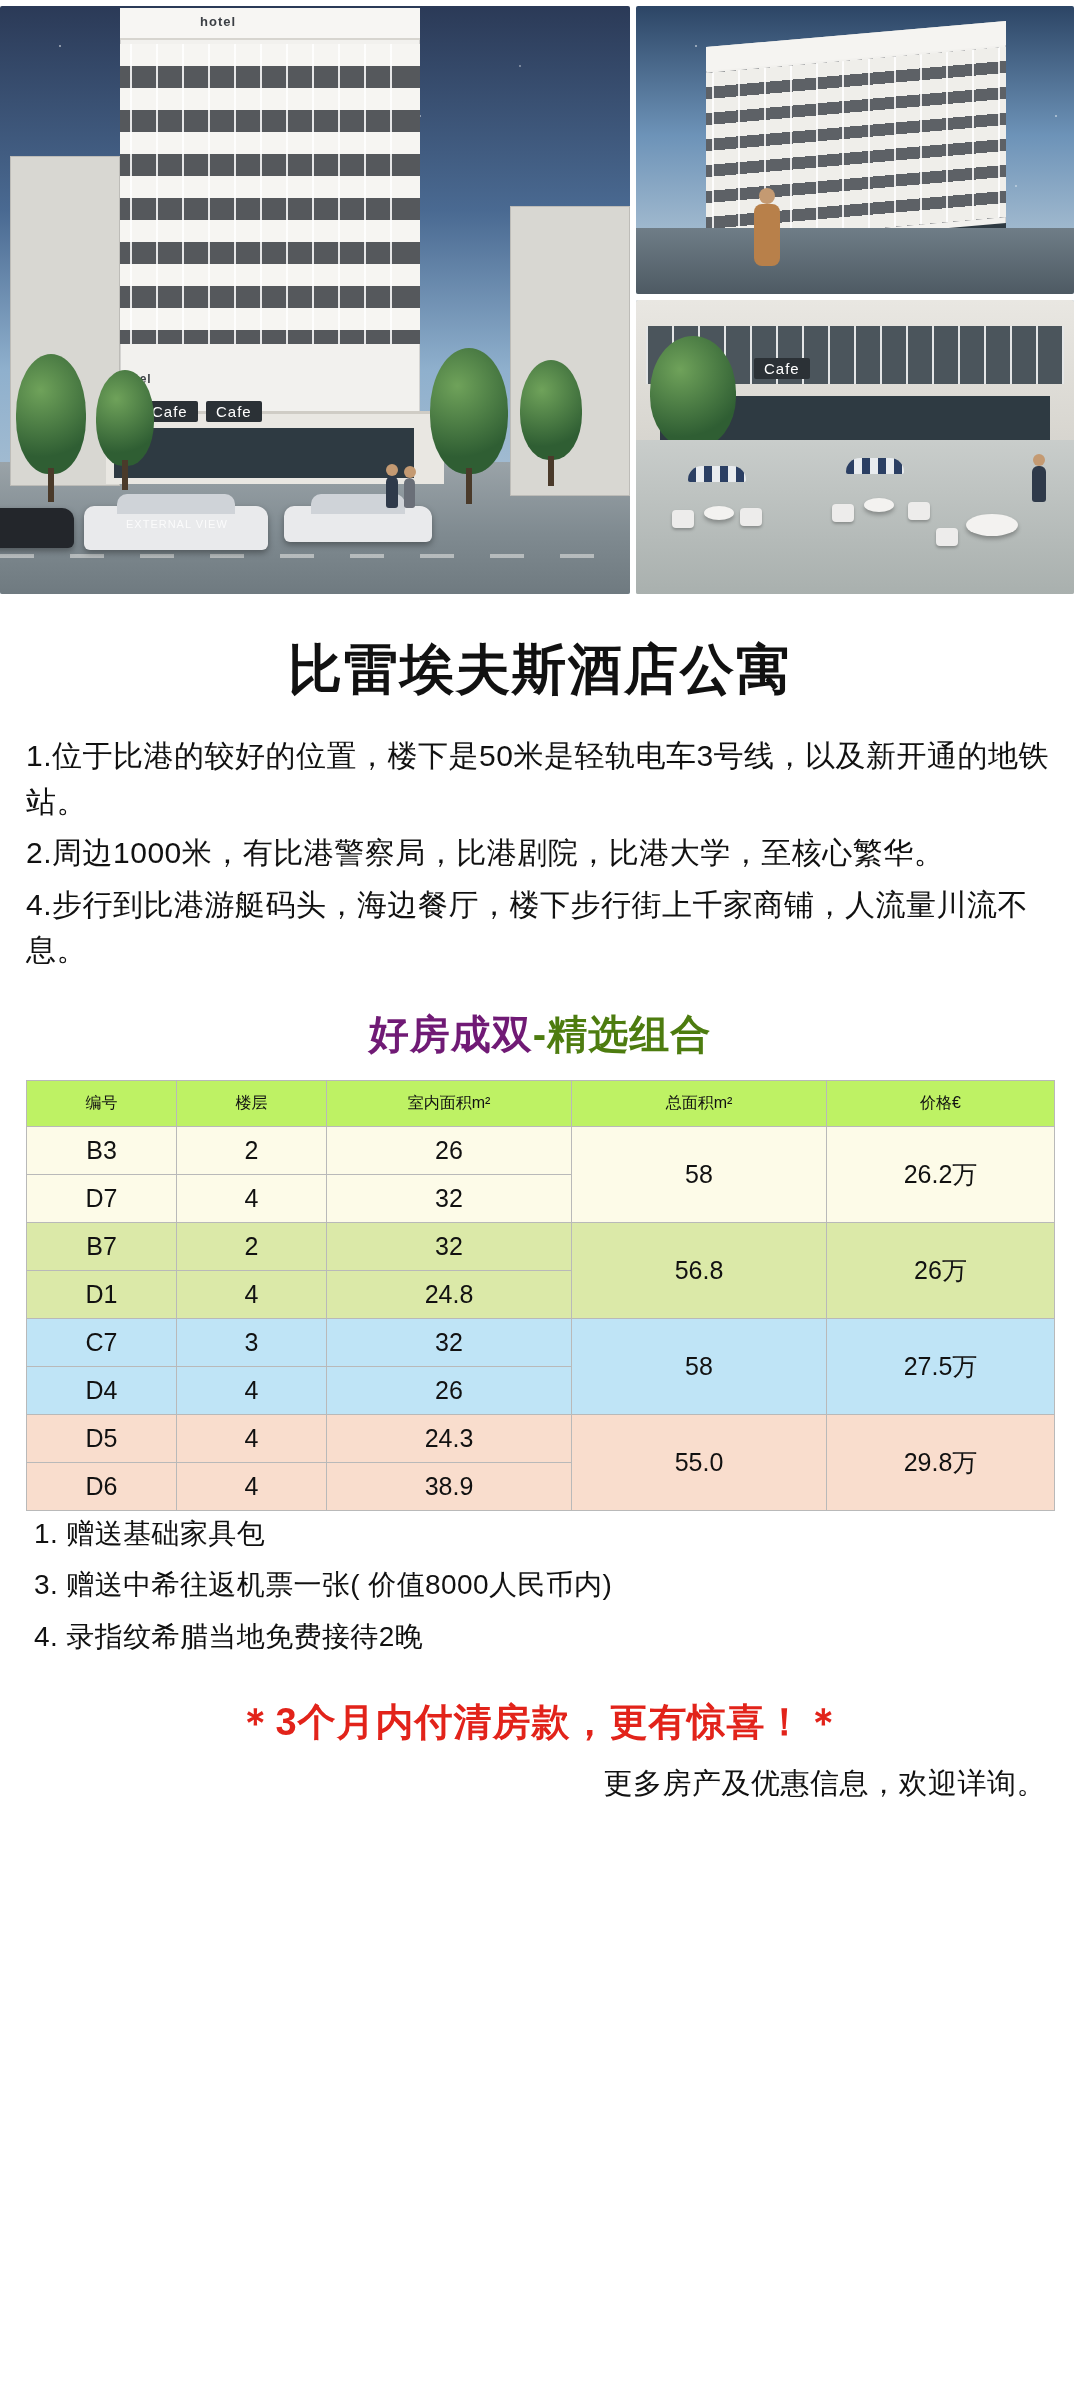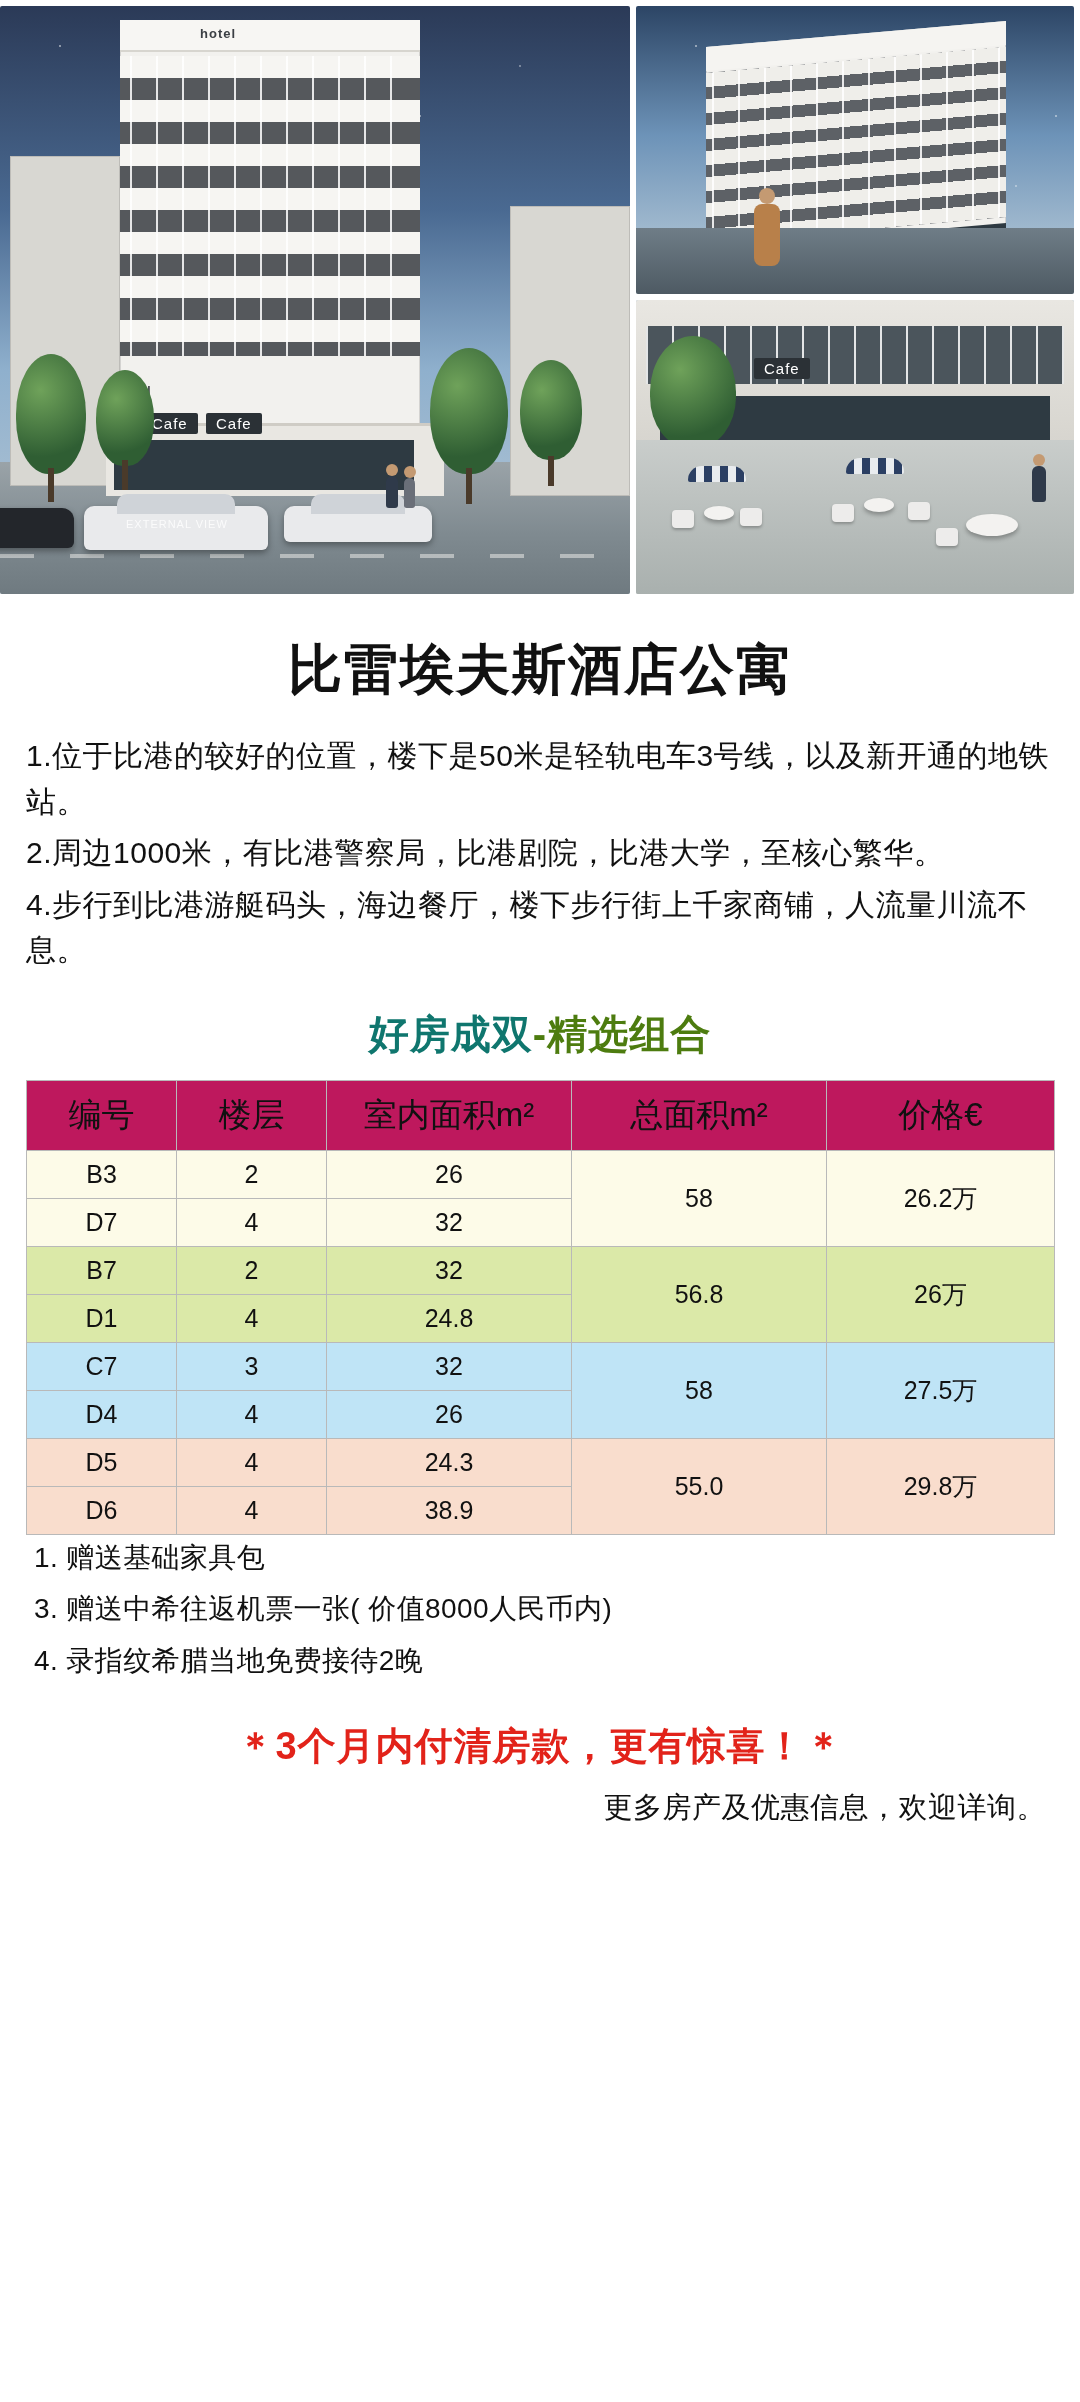--- a/index.html
+++ b/index.html
@@ -81,33 +81,33 @@
     text-align:center;font-size:54px;font-weight:700;margin:34px 0 26px;
     letter-spacing:2px;color:#111;
   }
   .para{
     font-size:30px;line-height:1.52;margin:0 0 6px;color:#111;
     letter-spacing:.5px;
   }
   .section-title{
     text-align:center;font-size:40px;font-weight:700;margin:34px 0 18px;letter-spacing:1px;
   }
-  .section-title .blue{color:#0f766e;}
+  .section-title .blue{color:#701a75;}
   .section-title .red{color:#4d7c0f;}
   .section-title.red-all{color:#e2231a;}
 
   
   table.rooms{
     width:1028px;margin:0 auto;border-collapse:collapse;
     font-size:25px;table-layout:fixed;
   }
   table.rooms th,table.rooms td{
     border:1px solid #b9b9b9;text-align:center;padding:9px 2px;color:#111;font-weight:400;
   }
-  table.rooms thead th{background:#be185d;font-size:33px;padding:12px 8px;}
+  table.rooms thead th{background:#bef264;font-size:16px;padding:12px 8px;}
   col.c1{width:150px;} col.c2{width:150px;} col.c3{width:245px;} col.c4{width:255px;} col.c5{width:228px;}
   tr.g1 td{background:#fdfbe8;}
   tr.g2 td{background:#dbe9a8;}
   tr.g3 td{background:#bfe4f6;}
   tr.g4 td{background:#f9ddcd;}
 
   
   ul.gifts{list-style:none;margin:0 0 0 8px;padding:0;}
   ul.gifts li{font-size:28px;line-height:1.62;margin:0 0 6px;letter-spacing:.4px;}
 
@@ -127,21 +127,21 @@
 
     <div class="left">
       <div class="sky-stars"></div>
       <div class="ground"></div>
       <div class="road-line"></div>
 
       <div class="tower shade" style="left:10px;top:150px;width:110px;height:330px;"></div>
 
       <div class="tower shade" style="right:0;top:200px;width:120px;height:290px;"></div>
 
-      <div class="tower" style="left:120px;top:14px;width:300px;height:470px;">
+      <div class="tower" style="left:120px;top:2px;width:300px;height:470px;">
         <div class="bands" style="left:0;top:36px;right:0;height:300px;"></div>
         <div class="glass" style="left:14px;top:40px;width:270px;height:292px;opacity:.0;"></div>
         <div class="mullions" style="left:10px;top:36px;width:280px;height:300px;"></div>
         <div style="position:absolute;left:0;right:0;top:0;height:30px;background:#f7f6f3;border-bottom:2px solid #d7d5cf;"></div>
         <div class="sign" style="left:80px;top:6px;color:#3b3f44;font-weight:700;">hotel</div>
         <div class="podium" style="left:-14px;right:-24px;bottom:-6px;height:70px;"></div>
         <div class="shopglass" style="left:-6px;bottom:0;width:300px;height:50px;"></div>
         <div class="sign cafe" style="left:22px;bottom:56px;">Cafe</div>
         <div class="sign cafe" style="left:86px;bottom:56px;">Cafe</div>
         <div class="sign" style="left:-2px;bottom:92px;color:#3b3f44;font-weight:700;font-size:12px;">hotel</div>

